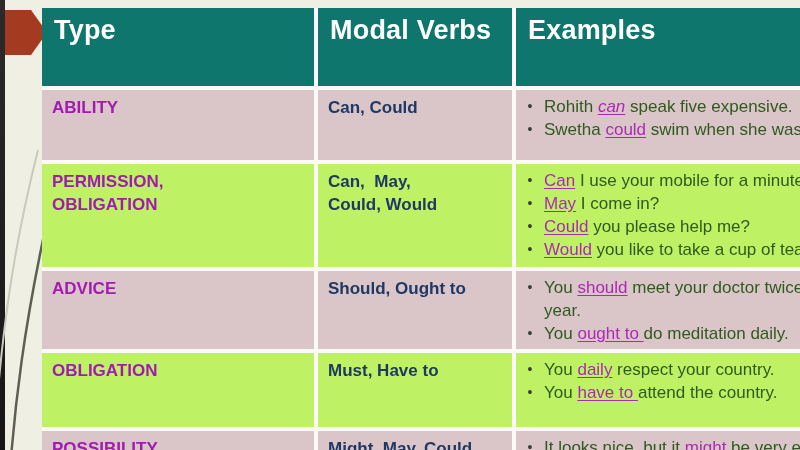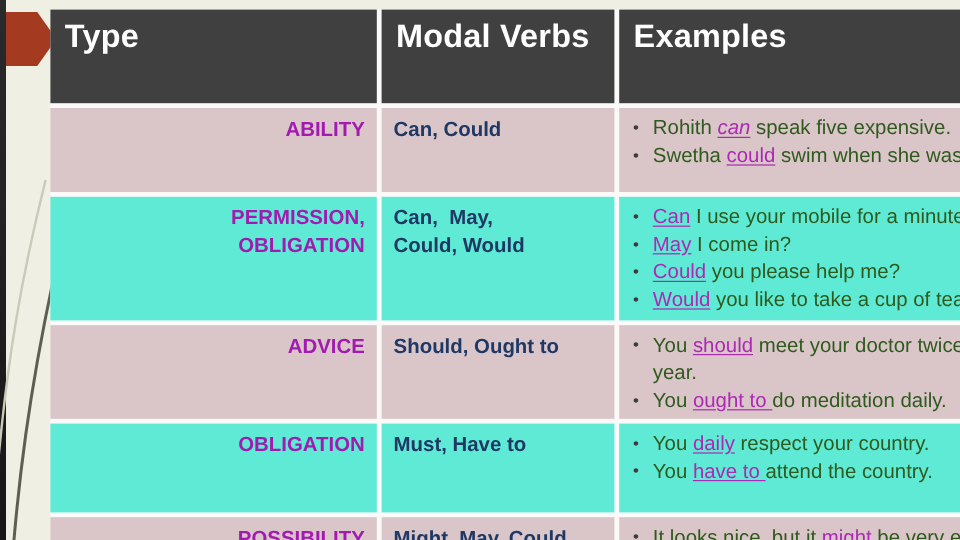--- a/index.html
+++ b/index.html
@@ -25,37 +25,36 @@
   .modal-table {
     position: absolute; left: 42px; top: 8px;
     width: 976px;
     display: grid;
     grid-template-columns: 272px 194px 502px;
     grid-template-rows: 78px 70px 103px 78px 74px 120px;
     gap: 4px;
     background: #FBFAF8;
   }
   .header-cell {
-    background: #404040;
+    background: #0f766e;
     color: #FFFFFF;
     font-size: 27px;
     font-weight: bold;
     padding: 7px 12px;
     letter-spacing: 0.2px;
   }
   .cell-dark  { background: #DAC5C9; }
-  .cell-light { background: #5eead4; }
+  .cell-light { background: #bef264; }
   .type-cell  { padding: 6px 10px; }
   .type-line {
     color: #A21BB0;
     font-weight: bold;
     font-size: 17px;
     line-height: 23px;
     white-space: pre;
-    text-align: right;
   }
   .modal-cell { padding: 6px 10px; }
   .modal-line {
     color: #1F3864;
     font-size: 17px;
     font-weight: bold;
     line-height: 23px;
     white-space: pre;
   }
   .examples-cell { padding: 5px 0 5px 8px; }

